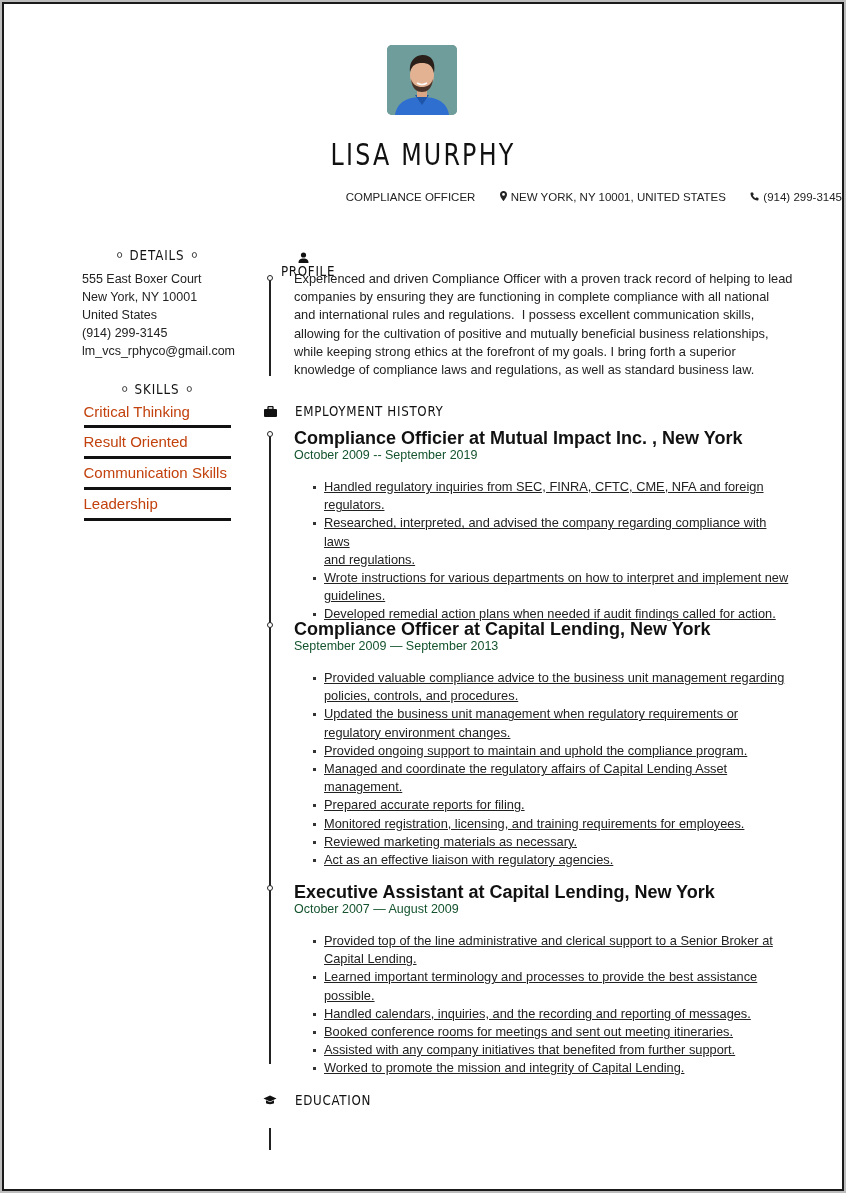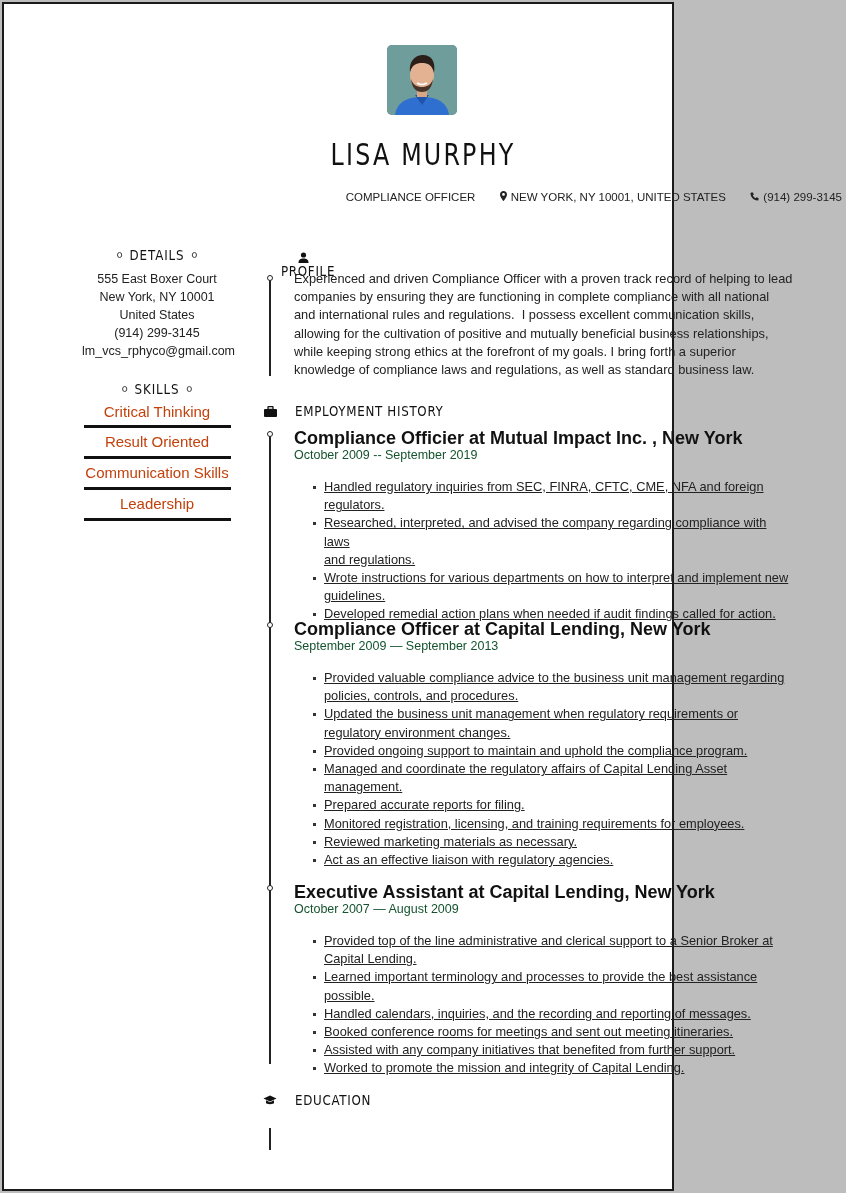--- a/index.html
+++ b/index.html
@@ -1,19 +1,19 @@
 <!DOCTYPE html>
 <html><head>
   <meta charset="utf-8">
   <style>
     * { box-sizing: border-box; margin: 0; padding: 0; }
     html, body { width: 846px; height: 1193px; background: #bdbdbd; overflow: hidden; }
     body { font-family: "Liberation Sans", "DejaVu Sans", sans-serif; color: #222; }
     .page {
-      position: absolute; left: 2px; top: 2px; width: 672px; height: 1189px;
+      position: absolute; left: 2px; top: 2px; width: 842px; height: 1189px;
       background: #fff; border: 2px solid #1a1a1a;
     }
     .abs { position: absolute; }
 
     
     .photo {
       left: 383px; top: 41px; width: 70px; height: 70px; border-radius: 5px;
       background: #6f9a98; overflow: hidden;
     }
     .photo svg { display: block; }
@@ -26,21 +26,21 @@
     }
     .contact-line {
       left: 0; width: 838px; top: 186px; text-align: right;
       font-size: 11.5px; color: #222; white-space: nowrap;
     }
     .contact-line span { display: inline-block; vertical-align: middle; }
     .contact-line .gap { width: 18px; }
     .contact-line svg { vertical-align: -1px; margin-right: 4px; }
 
     
-    .left-col { left: 78px; width: 150px; top: 240px; text-align: center; }
+    .left-col { left: 78px; width: 150px; top: 240px; }
     .side-title {
       font-family: "DejaVu Sans", sans-serif; font-size: 14px; letter-spacing: 1px;
       color: #111; height: 22px; line-height: 22px;
       display: flex; align-items: center; justify-content: center; gap: 9px;
       transform: scaleX(0.85);
     }
     .dot { width: 6px; height: 6px; border: 1.5px solid #333; border-radius: 50%; display: inline-block; }
     .details { margin-top: 4px; font-size: 12.5px; line-height: 18px; color: #222; }
     .details .email { color: #222; }
     .skills-title { margin-top: 18px; }

